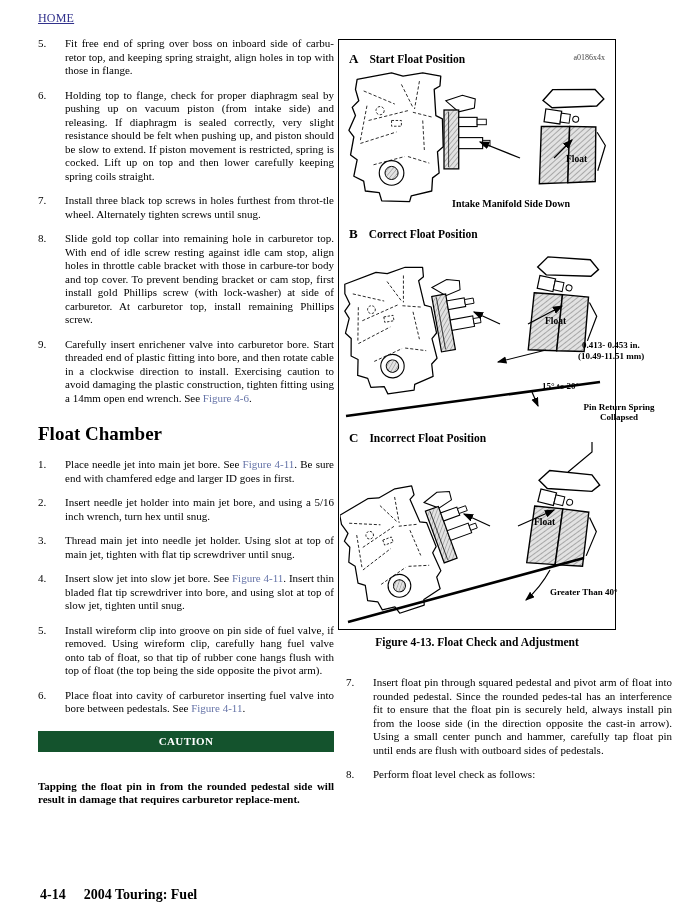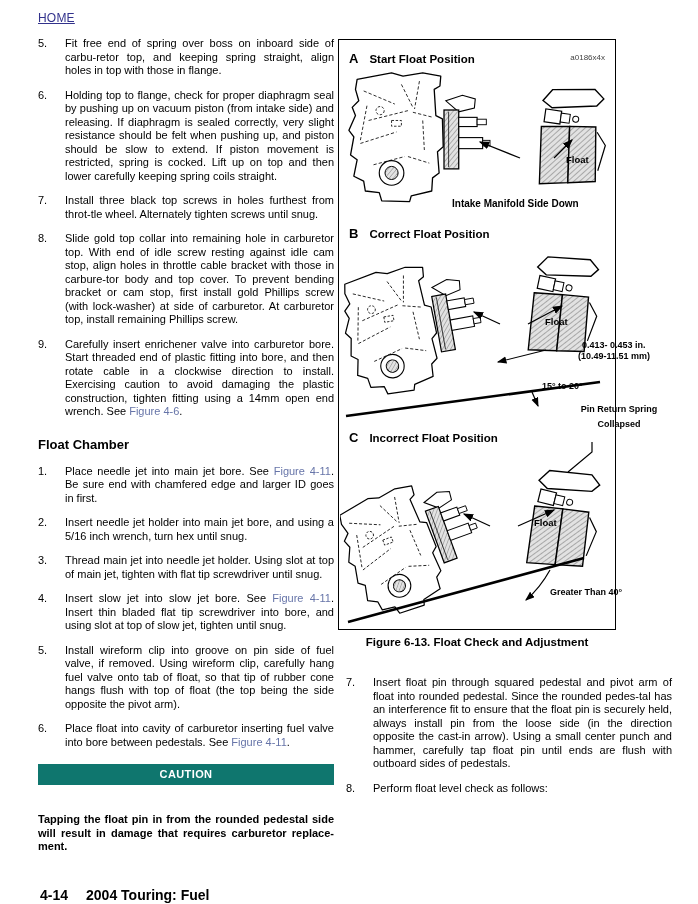--- a/index.html
+++ b/index.html
@@ -1,48 +1,48 @@
 <!DOCTYPE html>
 <html><head>
 <meta charset="utf-8">
 <style>
   html,body { margin:0; padding:0; background:#ffffff; }
   .page {
     position:relative; width:698px; height:904px; background:#ffffff;
-    font-family:Liberation Sans, sans-serif; color:#000; overflow:hidden;
+    font-family:Liberation Serif, serif; color:#000; overflow:hidden;
   }
   .home-link {
     position:absolute; left:38px; top:11px; font-size:12px;
     color:#32328c; text-decoration:underline; cursor:pointer; letter-spacing:.2px;
   }
   
   .col-left  { position:absolute; left:38px;  top:37px;  width:296px; }
   .col-right { position:absolute; left:346px; top:676px; width:326px; }
   .li  { display:flex; margin-bottom:11px; }
   .num { flex:none; width:27px; font-size:11px; line-height:13.5px; }
   .txt { flex:1; font-size:11px; line-height:13.5px; text-align:justify; }
   .figlink { color:#6674a8; cursor:pointer; }
-  .section-title { font-size:13px; font-weight:bold; margin:18px 0 13px 0; }
+  .section-title { font-size:19px; font-weight:bold; margin:18px 0 13px 0; }
   .caution-box {
-    background:#0f766e; color:#fff; font-weight:bold; font-size:11px;
+    background:#14532d; color:#fff; font-weight:bold; font-size:11px;
     text-align:center; padding:4px 0 5px 0; margin:15px 0 10px 0; letter-spacing:.4px;
   }
   .warning-text { font-size:11px; font-weight:bold; line-height:13.5px; text-align:justify;margin-top:28px; }
   
   .figure-box {
     position:absolute; left:338px; top:39px; width:276px; height:589px;
     border:1.5px solid #000; background:#fff;text-align:center;
   }
   .sec-head { position:absolute; left:10px; white-space:nowrap; }
   .sec-letter { font-size:13px; font-weight:bold; margin-right:11px; }
   .sec-title  { font-size:11.5px; font-weight:bold; }
   .fig-code { position:absolute; right:10px; top:13px; font-size:8px; color:#444; }
   .fig-label { position:absolute; font-weight:bold; font-size:9.5px; white-space:nowrap;padding-left:43px; }
   .fig-label.small { font-size:9px; }
-  .fig-label.wrap { white-space:normal; line-height:15px; }
+  .fig-label.wrap { white-space:normal; line-height:10px; }
   .fig-svg { position:absolute; left:1px; }
   .figure-caption {
     position:absolute; left:338px; top:636px; width:278px;
     text-align:center; font-size:11.5px; font-weight:bold;
   }
   .footer { position:absolute; left:40px; top:887px; font-size:14px; font-weight:bold; }
   .footer .pgno { margin-right:18px; }
   svg { display:block; }
 </style>
 </head>
@@ -196,21 +196,21 @@
       <use href="#floatDet" transform="translate(188,28) rotate(14 30 50)"></use>
       <path d="M150,84 L124,72" stroke="#000" stroke-width="1.3" fill="none" marker-end="url(#ah)"></path>
       <path d="M178,84 L214,68" stroke="#000" stroke-width="1.3" fill="none" marker-end="url(#ah)"></path>
       <line x1="8" y1="180" x2="244" y2="116" stroke="#000" stroke-width="2.6"></line>
       <path d="M210,128 Q200,146 186,158" stroke="#000" stroke-width="1.2" fill="none" marker-end="url(#ah)"></path>
     </svg>
     <div class="fig-label" style="left:152px; top:477px">Float</div>
     <div class="fig-label small" style="left:168px; top:547px">Greater Than 40°</div>
   </div>
 
-  <div class="figure-caption">Figure 6-13. Float Check and Adjustment</div>
+  <div class="figure-caption">Figure 4-13. Float Check and Adjustment</div>
 
   <div class="col-right">
     <div>
         <div class="li">
           <span class="num">7.</span>
           <span class="txt">Insert float pin through squared pedestal and pivot arm of float into rounded pedestal. Since the rounded pedes-tal has an interference fit to ensure that the float pin is securely held, always install pin from the loose side (in the direction opposite the cast-in arrow). Using a small center punch and hammer, carefully tap float pin until ends are flush with outboard sides of pedestals.</span>
         </div>
         <div class="li">
           <span class="num">8.</span>
           <span class="txt">Perform float level check as follows:</span>

